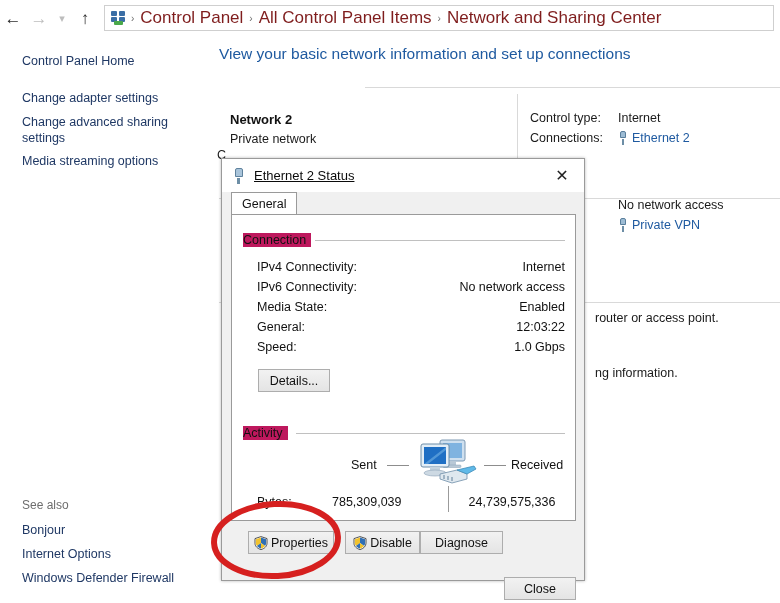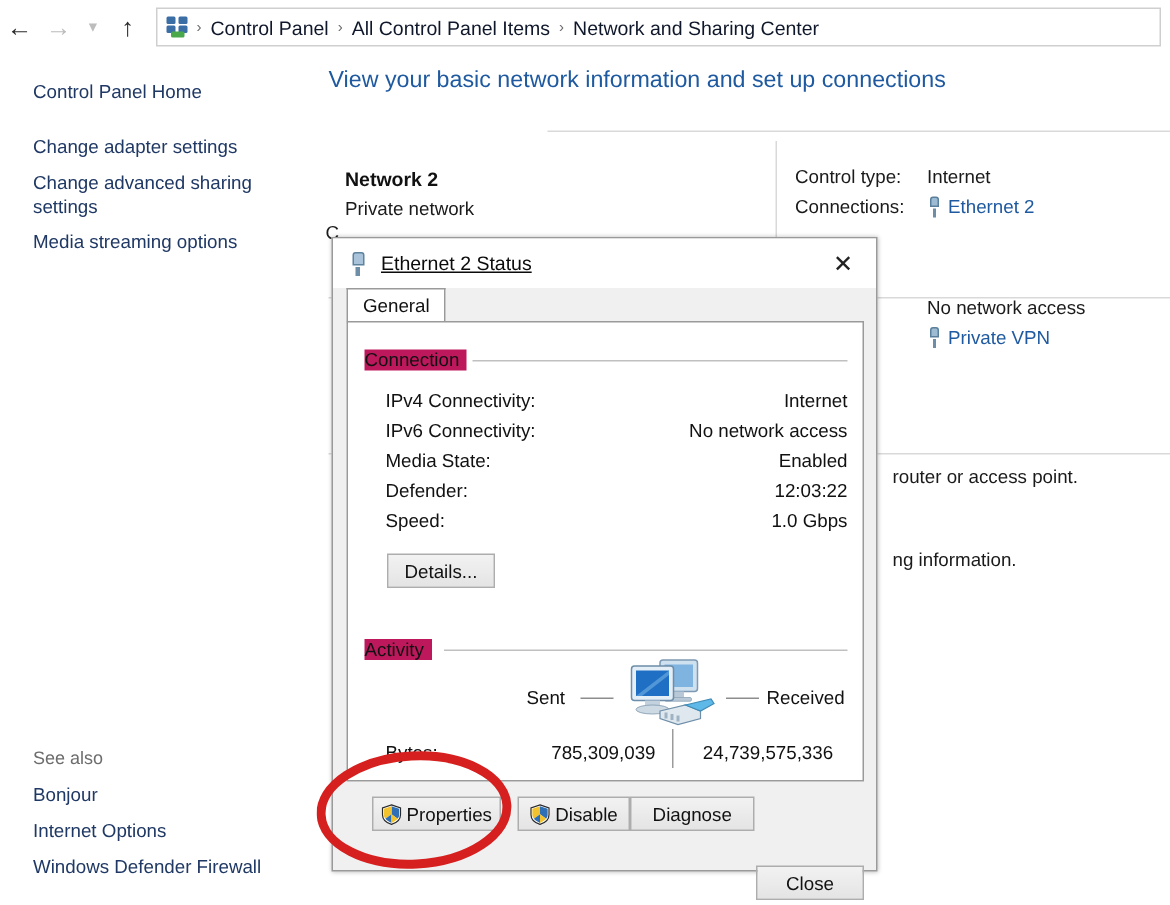--- a/index.html
+++ b/index.html
@@ -51,21 +51,21 @@
     position: absolute; display: block;
     width: 6px; height: 5px; background: #3a6ea5;
     border-radius: 1px;
   }
   .cp-icon i:nth-child(1) { left: 1px; top: 0px; }
   .cp-icon i:nth-child(2) { left: 9px; top: 0px; }
   .cp-icon i:nth-child(3) { left: 1px; top: 6px; }
   .cp-icon i:nth-child(4) { left: 9px; top: 6px; }
   .cp-icon i:nth-child(5) { left: 4px; top: 10px; width: 9px; height: 4px; background: #4aa84a; }
   .crumb {
-    font-size: 13px; color: #0f172a;
+    font-size: 17px; color: #7f1d1d;
     padding: 0 4px;
     white-space: nowrap;
   }
   .crumb-sep {
     font-size: 10px; color: #6d6d6d;
     padding: 0 2px;
   }
 
   
   #leftpanel {
@@ -364,21 +364,21 @@
 
       <div class="dlg-key" style="left:25px; top:45px;">IPv4 Connectivity:</div>
       <div class="dlg-val" style="left:183px; top:45px; width:150px;">Internet</div>
 
       <div class="dlg-key" style="left:25px; top:65px;">IPv6 Connectivity:</div>
       <div class="dlg-val" style="left:183px; top:65px; width:150px;">No network access</div>
 
       <div class="dlg-key" style="left:25px; top:85px;">Media State:</div>
       <div class="dlg-val" style="left:183px; top:85px; width:150px;">Enabled</div>
 
-      <div class="dlg-key" style="left:25px; top:105px;">Defender:</div>
+      <div class="dlg-key" style="left:25px; top:105px;">General:</div>
       <div class="dlg-val" style="left:183px; top:105px; width:150px;">12:03:22</div>
 
       <div class="dlg-key" style="left:25px; top:125px;">Speed:</div>
       <div class="dlg-val" style="left:183px; top:125px; width:150px;">1.0 Gbps</div>
 
       <div class="winbtn" style="left:26px; top:154px; width:72px; height:23px;">Details...</div>
 
       <div class="grp-label" style="left:11px; top:211px;">Activity</div>
       <div class="grp-rule" style="left:64px; top:218px; width:269px;"></div>
 
@@ -402,21 +402,21 @@
         <polygon points="45,36 62,32 64,35 55,40" fill="#5fb9e8" stroke="#3f8cb8" stroke-width=".8"></polygon>
         <rect x="31" y="41" width="2" height="4" fill="#9fb3c4"></rect>
         <rect x="35" y="42" width="2" height="4" fill="#9fb3c4"></rect>
         <rect x="39" y="43" width="2" height="4" fill="#9fb3c4"></rect>
       </svg>
 
       <div class="act-dash" style="left:252px; top:250px; width:22px;"></div>
       <div class="act-label" style="left:279px; top:243px;">Received</div>
 
       <div class="dlg-key" style="left:25px; top:280px;">Bytes:</div>
-      <div class="dlg-val" style="left:100px; top:280px; width:105px; text-align:right;">785,309,039</div>
+      <div class="dlg-val" style="left:100px; top:280px; width:105px; text-align:left;">785,309,039</div>
       <div id="act-pipe" style="left:216px; top:271px; height:26px;"></div>
       <div class="dlg-val" style="left:226px; top:280px; width:108px; text-align:center;">24,739,575,336</div>
     </div>
 
     <div class="winbtn" style="left:26px; top:372px; width:86px; height:23px;">
       <span class="shield">
         <svg width="14" height="14" viewBox="0 0 14 14">
           <path d="M7 0.6 L13 2.6 V7.2 C13 10.4 10.4 12.6 7 13.6 C3.6 12.6 1 10.4 1 7.2 V2.6 Z" fill="#ffffff" stroke="#2a2a2a" stroke-width="0.8"></path>
           <path d="M7 1.5 L12.1 3.2 V7.2 C12.1 8.2 11.7 9.1 11.1 9.9 L7 6.9 Z" fill="#2f6fb5"></path>
           <path d="M7 1.5 L1.9 3.2 V7.2 C1.9 8.2 2.3 9.1 2.9 9.9 L7 6.9 Z" fill="#f2c32e"></path>

